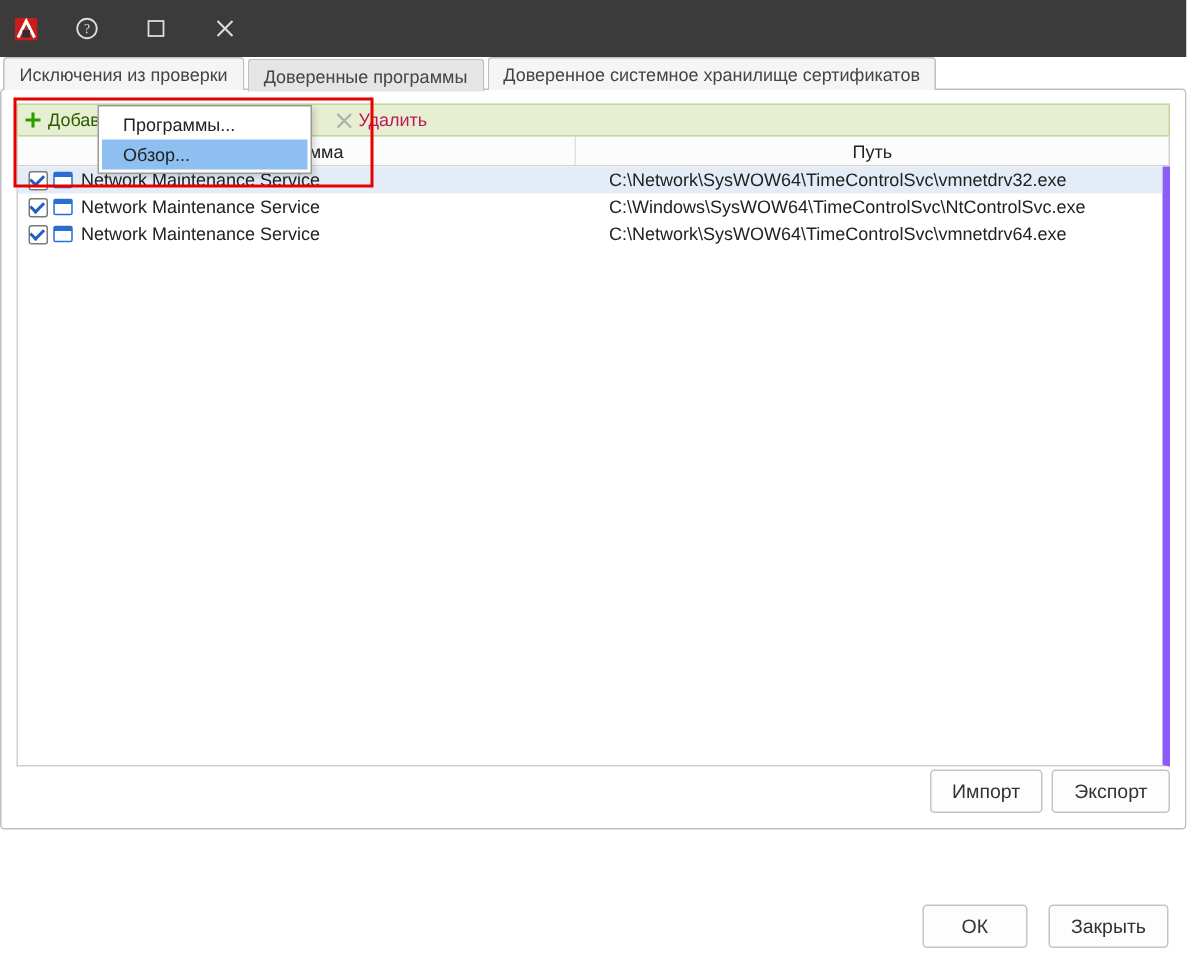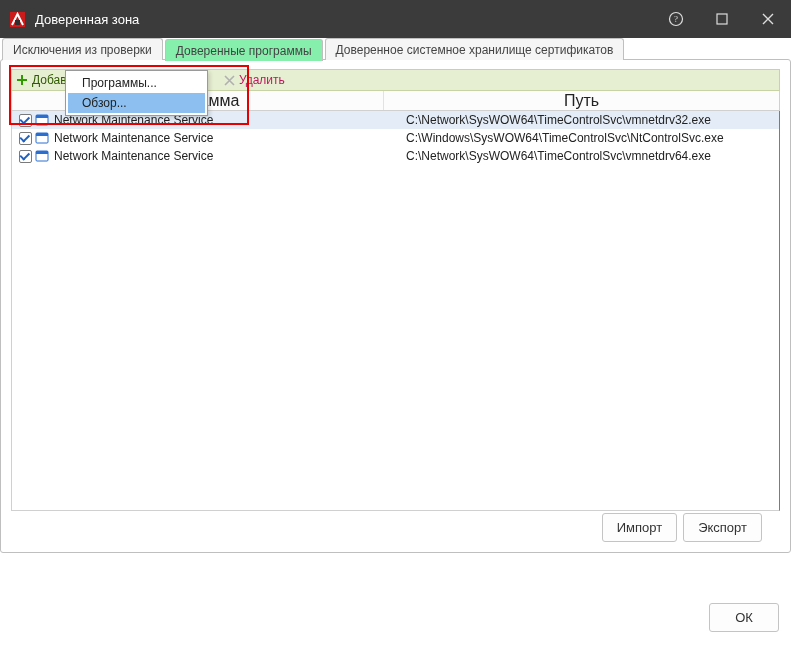--- a/index.html
+++ b/index.html
@@ -57,21 +57,21 @@
     padding: 4px 10px 4px 10px;
     border-radius: 3px 3px 0 0;
     margin-right: 2px;
     color: #444;
     cursor: pointer;
     font-size: 12px;
     height: 22px;
     display: flex; align-items: center;
   }
   .tab.active {
-    background: #86efac;
+    background: #e5e5e5;
     font-weight: 500;
     position: relative;
     top: 1px;
   }
 
   .tabs-panel {
     border: 1px solid #bfbfbf;
     border-radius: 3px;
     margin-top: -1px;
     height: 494px;
@@ -111,34 +111,34 @@
   .toolbar .tbtn.disabled { color: #be185d; cursor: default; }
 
   
   .colhdr {
     display: flex;
     border-left: 1px solid #d0d0d0;
     border-right: 1px solid #d0d0d0;
     border-bottom: 1px solid #d0d0d0;
     background: #fcfcfc;
     height: 20px;
-    font-size: 16px;
+    font-size: 12px;
     color: #222;
   }
   .colhdr .hcell {
     border-right: 1px solid #e2e2e2;
     display: flex; align-items: center; justify-content: center;
   }
   .hcell.h-prog { width: 372px; }
   .hcell.h-path { flex: 1; border-right: none; }
 
   
   .listarea {
     border-left: 1px solid #d0d0d0;
-    border-right: 1px solid #8b5cf6;
+    border-right: 5px solid #8b5cf6;
     border-bottom: 1px solid #d0d0d0;
     height: 400px;
     overflow: hidden;
     background: #fff;
     position: relative;
   }
   .row {
     display: flex;
     align-items: center;
     height: 18px;
@@ -184,21 +184,21 @@
     font-size: 12px;
     cursor: pointer;
   }
   .ctxmenu .mitem.hover {
     background: #8dc0f0;
   }
 
   
   .panel-actions {
     position: absolute;
-    right: 28px; bottom: 10px;
+    right: 10px; bottom: 10px;
     display: flex; gap: 6px;
   }
   .btn {
     border: 1px solid #c4c4c4;
     background: #fdfdfd;
     border-radius: 3px;
     padding: 6px 14px;
     font-size: 13px;
     color: #333;
     cursor: pointer;
@@ -219,21 +219,20 @@
 <body>
 
 <div class="titlebar">
   <span class="logo">
     <svg width="15" height="15" viewBox="0 0 15 15">
       <rect x="0" y="0" width="15" height="15" fill="#cc1b1b"></rect>
       <path d="M2 13 L7.5 2 L13 13" stroke="#ffffff" stroke-width="2" fill="none"></path>
       <rect x="5" y="8" width="5" height="5" fill="#2e2e2e"></rect>
     </svg>
   </span>
-  <span class="title">Доверенная зона</span>
   <span class="winbtn">
     <svg width="16" height="16" viewBox="0 0 16 16">
         <circle cx="8" cy="8" r="6.5" fill="none" stroke="#ddd" stroke-width="1.2"></circle>
         <text x="8" y="11" text-anchor="middle" font-size="9" fill="#ddd" font-family="Segoe UI">?</text>
       </svg>
   </span>
   <span class="winbtn">
     <svg width="12" height="12" viewBox="0 0 12 12">
         <rect x="1" y="1" width="10" height="10" fill="none" stroke="#ddd" stroke-width="1.2"></rect>
       </svg>
@@ -329,13 +328,14 @@
       <div class="btn">Импорт</div>
       <div class="btn">Экспорт</div>
     </div>
 
   </div>
 
 </div>
 
 <div class="dialog-footer">
   <div class="btn ok">ОК</div>
+  <div class="btn cancel">Закрыть</div>
 </div>
 
 </body></html>

